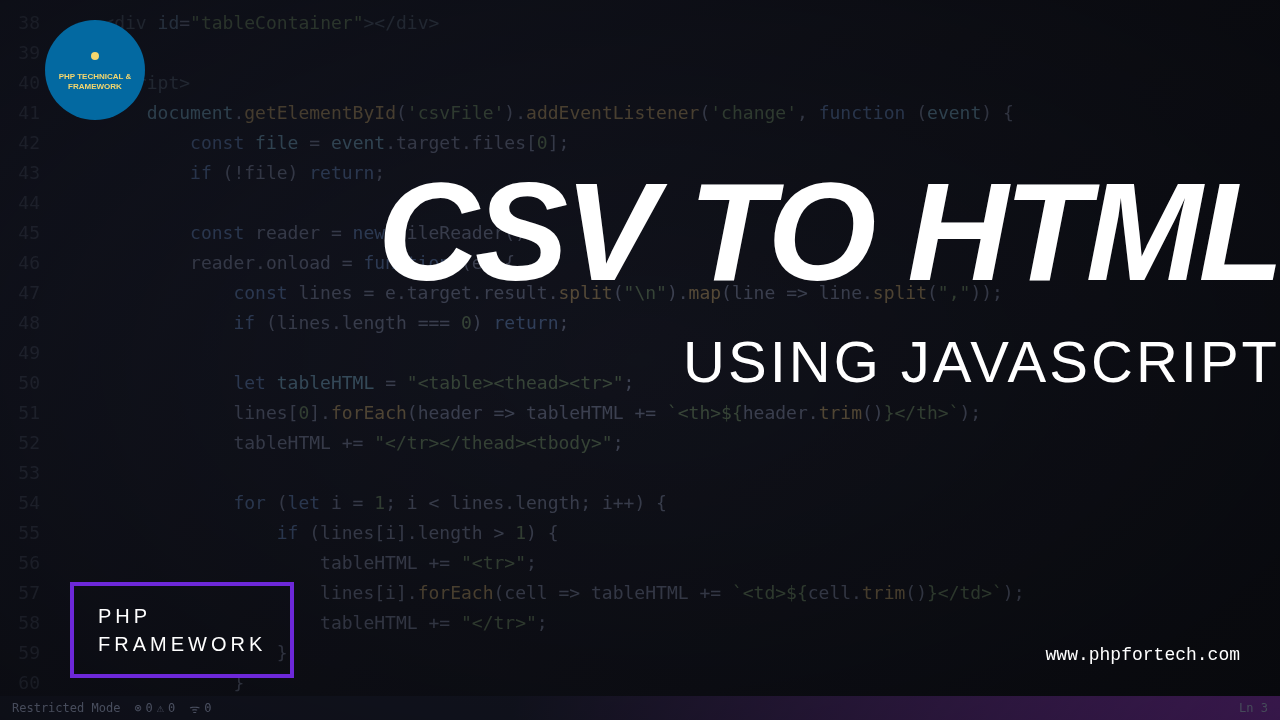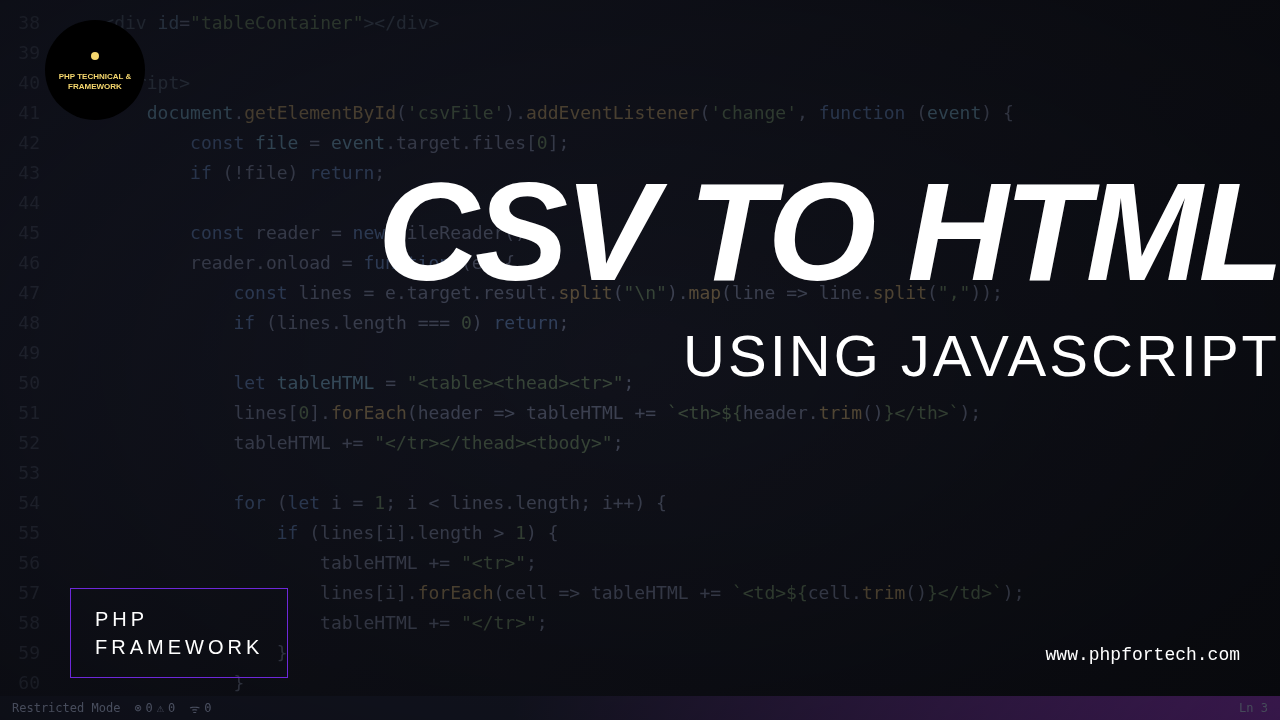--- a/index.html
+++ b/index.html
@@ -40,21 +40,21 @@
 .k-fn { color: #c9a96e; }
 .k-var { color: #7fb8d6; }
 
 .logo {
   position: absolute;
   top: 20px;
   left: 45px;
   width: 100px;
   height: 100px;
   border-radius: 50%;
-  background: #000000;
+  background: #0369a1;
   display: flex;
   flex-direction: column;
   align-items: center;
   justify-content: center;
   z-index: 10;
 }
 .logo-icon {
   width: 20px;
   height: 20px;
   margin-bottom: 4px;
@@ -93,28 +93,28 @@
   color: #ffffff;
   letter-spacing: -4px;
   line-height: 0.95;
 }
 .title-sub {
   font-family: Arial, sans-serif;
   font-size: 58px;
   font-weight: 400;
   color: #ffffff;
   letter-spacing: 3px;
-  margin-top: 24px;
+  margin-top: 30px;
 }
 
 .brand-box {
   position: absolute;
   bottom: 42px;
   left: 70px;
-  border: 1px solid #6d28d9;
+  border: 4px solid #6d28d9;
   padding: 16px 24px;
   z-index: 5;
 }
 .brand-text {
   font-family: Arial, sans-serif;
   color: #ffffff;
   font-size: 20px;
   letter-spacing: 4px;
   line-height: 1.4;
 }

